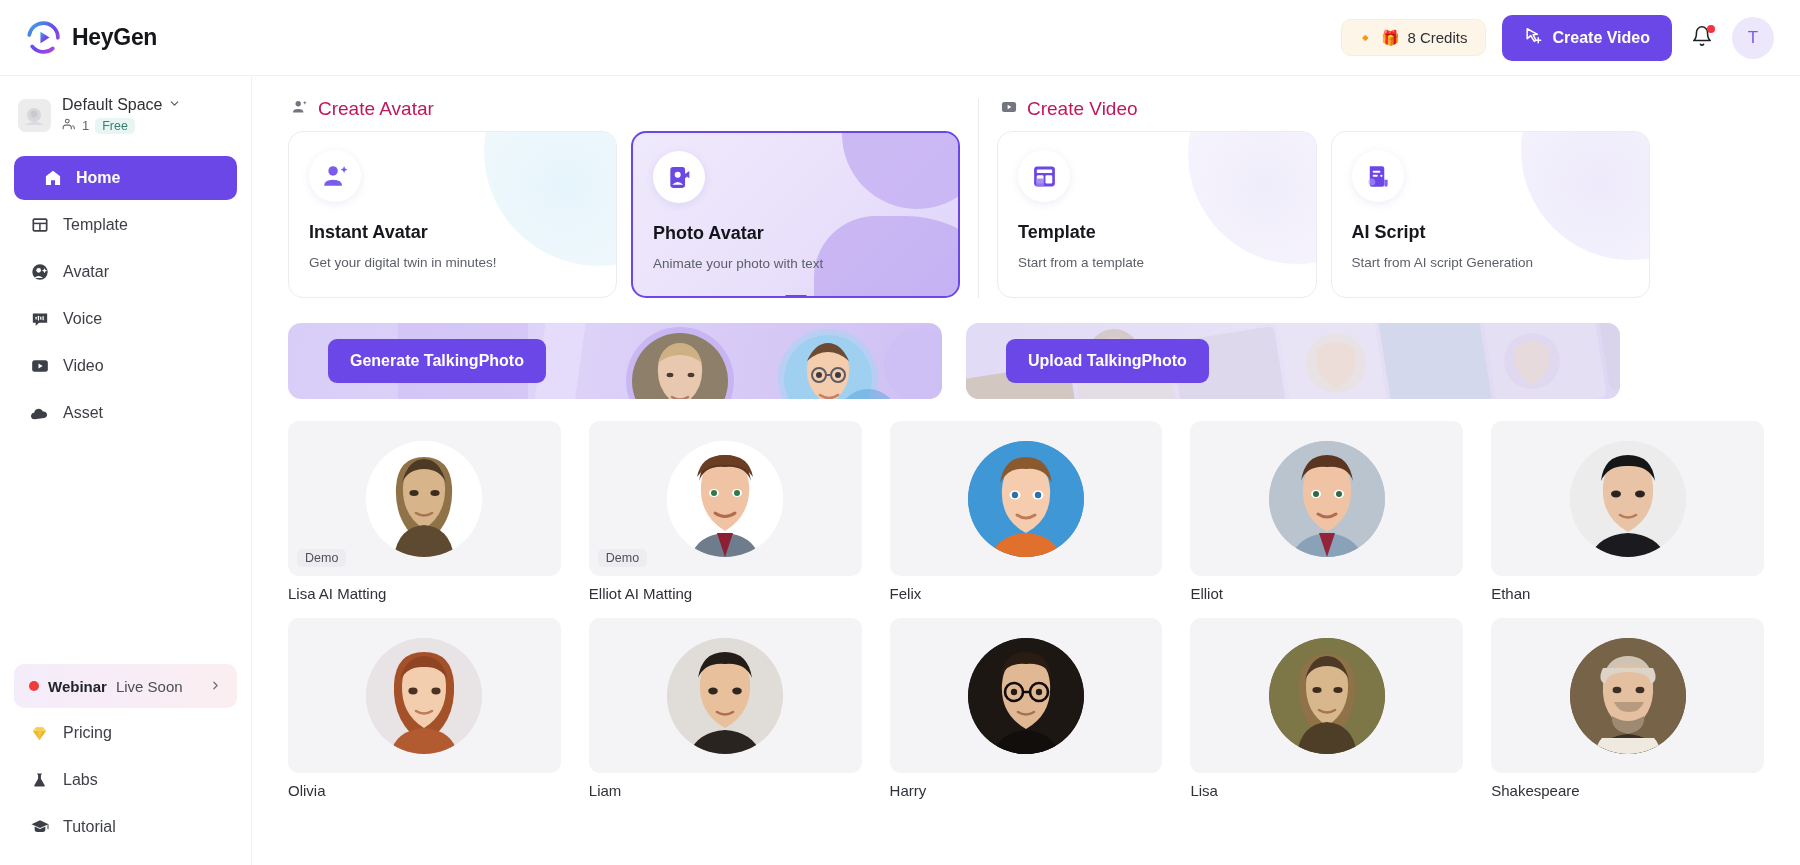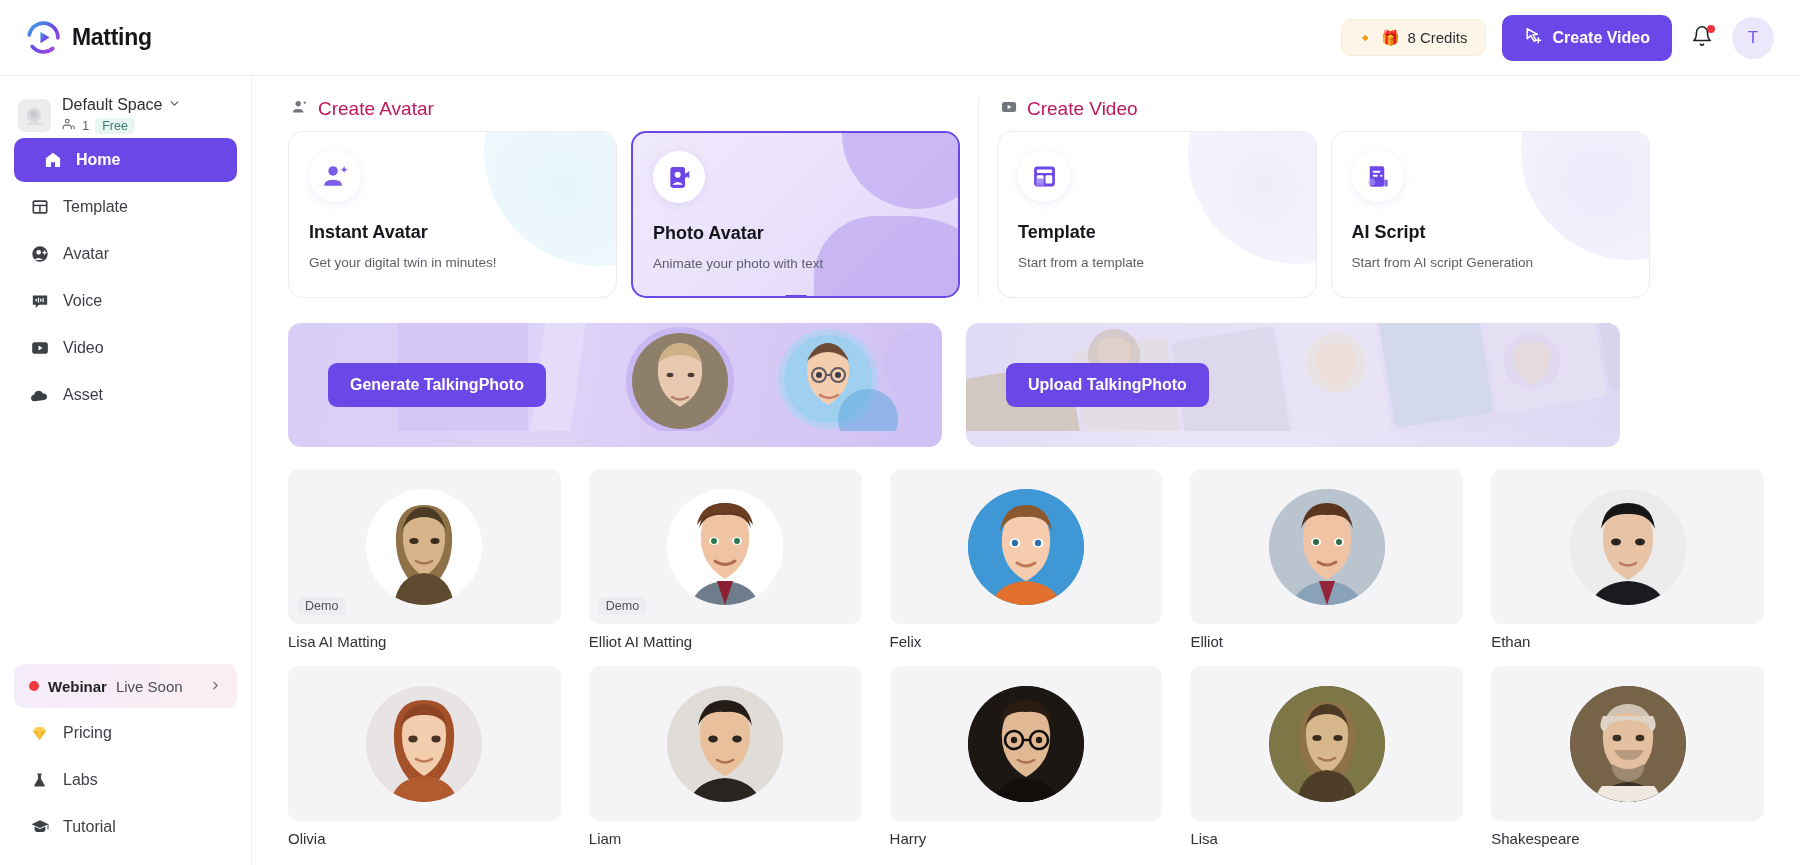--- a/index.html
+++ b/index.html
@@ -52,21 +52,21 @@
   
   .body-row { flex: 1; display: flex; min-height: 0; }
 
   
   .sidebar {
     width: 252px; min-width: 252px;
     background: #fff; border-right: 1px solid #f0f0f3;
     display: flex; flex-direction: column;
     padding: 14px 0 0 0;
   }
-  .space-row { display: flex; align-items: center; gap: 11px; padding: 6px 18px 4px 18px; cursor: pointer; }
+  .space-row { display: flex; align-items: center; gap: 11px; padding: 6px 18px 22px 18px; cursor: pointer; }
   .space-thumb {
     width: 33px; height: 33px; border-radius: 8px;
     background: #efeff2; display:flex; align-items:center; justify-content:center;
     overflow: hidden;
   }
   .space-meta { display: flex; flex-direction: column; gap: 3px; }
   .space-name-line { display: flex; align-items: center; gap: 5px; }
   .space-name { font-size: 16px; color: #2e3034; font-weight: 500; }
   .space-sub { display: flex; align-items: center; gap: 6px; font-size: 13px; color: #62656c; }
   .space-badge { background: #e8f6f3; color: #3b7d72; border-radius: 5px; padding: 1px 7px; font-size: 12.5px; }
@@ -131,21 +131,21 @@
     position: absolute; bottom: -11px; left: 50%; transform: translateX(-50%);
     width: 0; height: 0;
     border-left: 11px solid transparent; border-right: 11px solid transparent;
     border-top: 12px solid #6c47e8;
   }
 
   
   .banners { display: flex; gap: 24px; margin-top: 25px; }
   .banner {
     position: relative; overflow: hidden;
-    width: 654px; height: 124px; border-radius: 13px;
+    width: 654px; height: 76px; border-radius: 13px;
     display: flex; align-items: center; padding-left: 40px;
   }
   .banner-generate { background: linear-gradient(100deg,#d7cdf7 0%, #ded3f8 40%, #cfc0f4 100%); }
   .banner-upload { background: linear-gradient(100deg,#e3ddf6 0%, #ece7f8 45%, #dfd8f4 100%); }
   .banner-btn {
     position: relative; z-index: 5;
     background: #6c47e8; color: #fff; border: none;
     border-radius: 9px; height: 44px; padding: 0 22px;
     font-size: 16px; font-weight: 600; cursor: pointer;
     font-family: "Liberation Sans", sans-serif;
@@ -185,21 +185,21 @@
             <linearGradient id="lg1" x1="0" y1="0" x2="1" y2="1">
               <stop offset="0%" stop-color="#3aa7e8"></stop>
                 <stop offset="55%" stop-color="#6c47e8"></stop>
                 <stop offset="100%" stop-color="#b84ad6"></stop>
             </linearGradient>
           </defs>
           <path d="M20 3.5 A16.5 16.5 0 1 1 19.9 3.5 Z" fill="none" stroke="url(#lg1)" stroke-width="4.2" stroke-linecap="round" stroke-dasharray="26 14"></path>
           <path d="M16.5 13.5 L27 20 L16.5 26.5 Z" fill="url(#lg1)"></path>
         </svg>
       </span>
-      <span class="brand-name">Matting</span>
+      <span class="brand-name">HeyGen</span>
     </div>
 
     <div class="header-right">
       <div class="credits-pill">
         <span class="em">🔸</span>
         <span class="em">🎁</span>
         <span>8 Credits</span>
       </div>
 
       <button class="create-video-btn">

